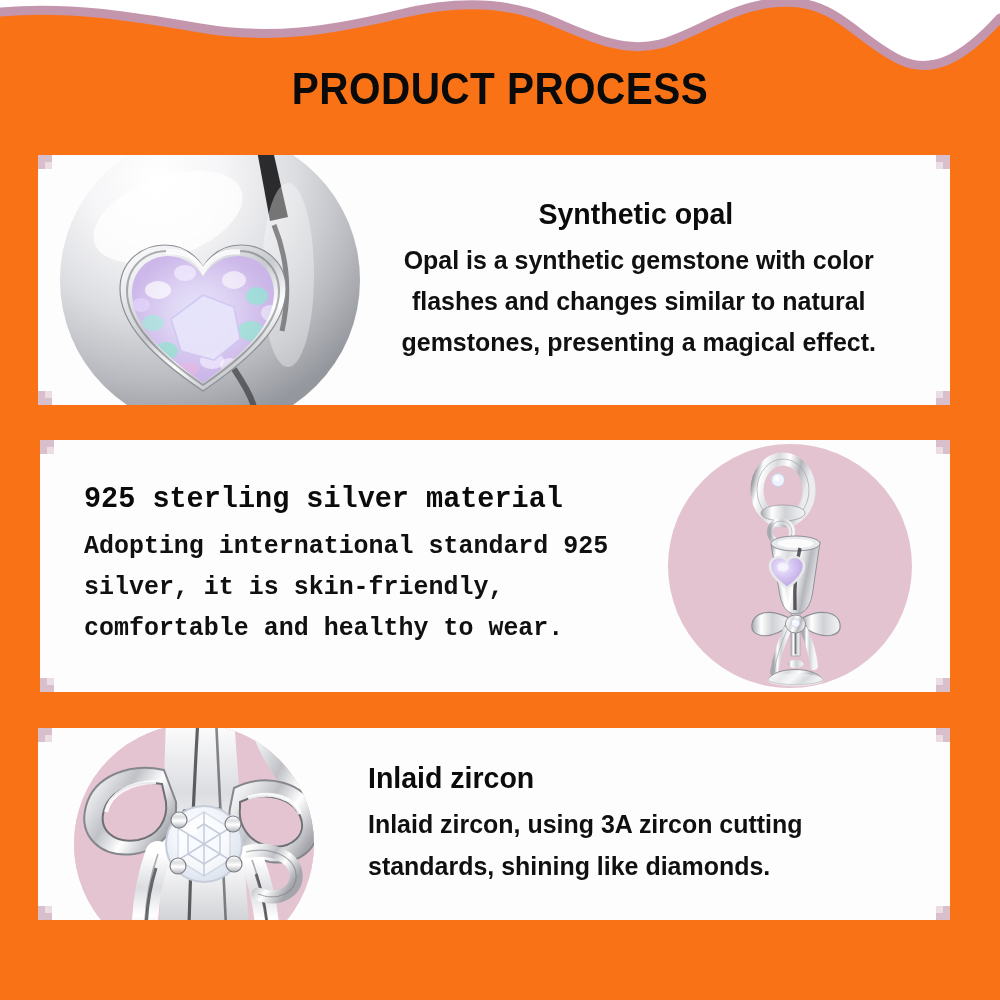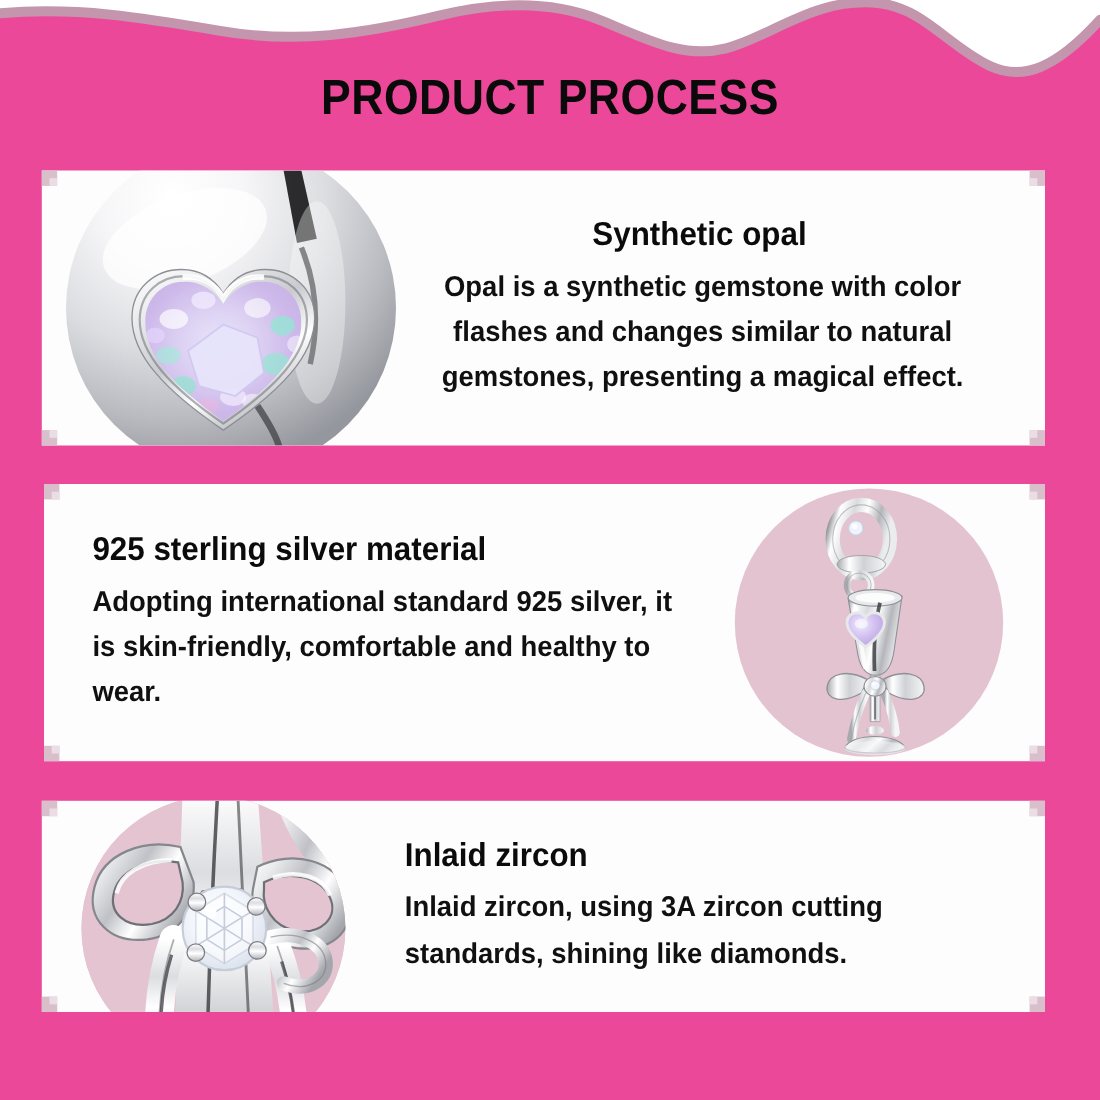--- a/index.html
+++ b/index.html
@@ -2,21 +2,21 @@
 <html><head>
 <meta charset="utf-8">
 <style>
   html,body{margin:0;padding:0;}
   body{
     width:1000px;height:1000px;overflow:hidden;
     font-family:"Liberation Sans",sans-serif;
     background:#d8bfcb;
     position:relative;
   }
-  #stage{position:absolute;inset:0;width:1000px;height:1000px;background:#ec4899;overflow:hidden;}
+  #stage{position:absolute;inset:0;width:1000px;height:1000px;background:#f97316;overflow:hidden;}
 
   
   .wave-wrap{position:absolute;top:0;left:0;width:1000px;height:80px;overflow:hidden;}
   .wave-wrap svg{display:block;}
 
   
   .title{
     position:absolute;top:63px;left:0;width:1000px;text-align:center;
     font-size:45px;font-weight:bold;color:#0a0a0a;
     letter-spacing:0.5px;
@@ -37,21 +37,21 @@
   .notch.br{bottom:0;right:0;}
   .notch::after{
     content:"";position:absolute;width:7px;height:7px;background:#eadde3;
   }
   .notch.tl::after{bottom:0;right:0;}
   .notch.tr::after{bottom:0;left:0;}
   .notch.bl::after{top:0;right:0;}
   .notch.br::after{top:0;left:0;}
 
   #card1{left:38px;top:155px;width:912px;height:250px;}
-  #card2{left:40px;top:440px;width:910px;height:252px;}
+  #card2{left:40px;top:440px;width:910px;height:252px;font-family:Liberation Mono, monospace;}
   #card3{left:38px;top:728px;width:912px;height:192px;}
 
   .card-inner{position:absolute;inset:0;display:flex;align-items:center;}
 
   .media{position:relative;flex:0 0 auto;height:100%;overflow:hidden;}
   .copy{flex:1 1 auto;position:relative;}
 
   .head{
     font-size:30px;font-weight:bold;color:#0b0b0b;
     transform:scaleX(0.95);transform-origin:0 50%;

